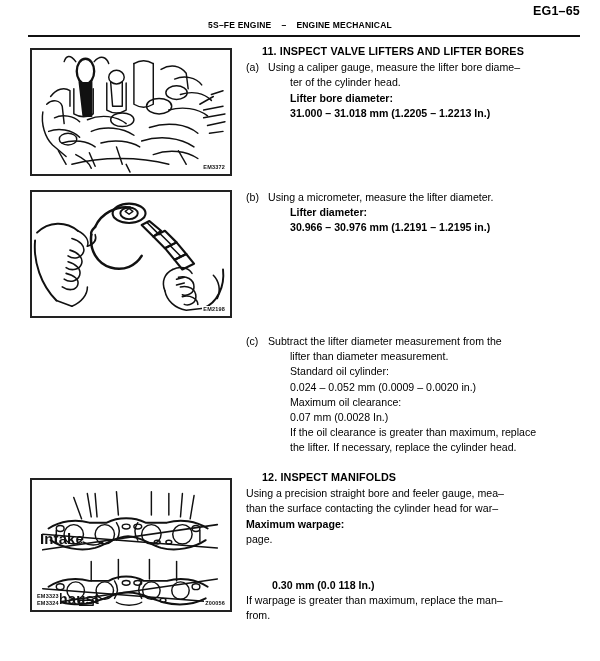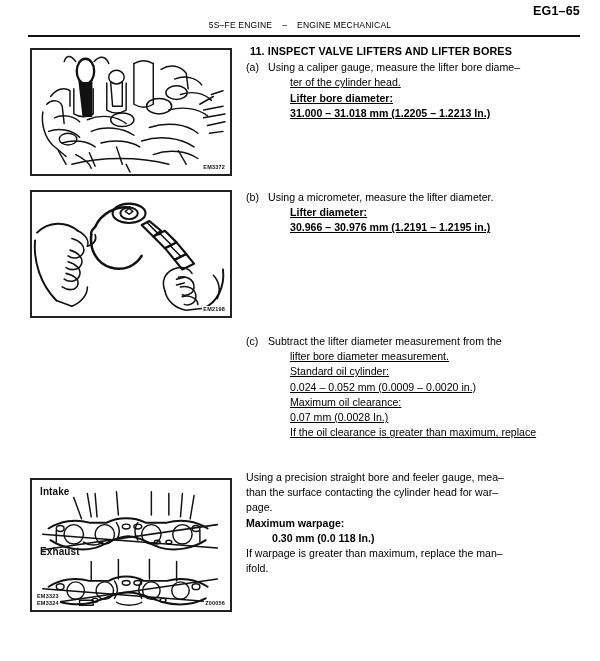--- a/index.html
+++ b/index.html
@@ -15,21 +15,21 @@
   .page{position:relative;width:600px;height:582px;}
 
   
   .page-num{
     position:absolute;top:4px;right:20px;
     font-size:12.5px;font-weight:bold;letter-spacing:.2px;
   }
   .header-line{
     position:absolute;top:20px;left:0;width:600px;
     text-align:center;
-    font-size:8.5px;font-weight:normal;letter-spacing:.2px;
+    font-size:8.5px;font-weight:bold;letter-spacing:.2px;
   }
   .header-line .sep{display:inline-block;padding:0 10px;}
   .header-rule{
     position:absolute;top:35px;left:28px;width:552px;height:2px;
     background:#111;
   }
 
   
   .figbox{
     position:absolute;
@@ -49,60 +49,61 @@
     line-height:1.25;
     color:#111;
     background:#fff;
     padding:0 1px;
   }
   .code-br{right:4px;bottom:3px;}
   .code-bl{left:4px;bottom:3px;}
 
   .figlabel{
     position:absolute;
-    font-size:10px;font-weight:bold;
+    font-size:15px;font-weight:bold;
     color:#111;
     letter-spacing:.1px;
+    margin-top:44px;
   }
 
   svg.art{position:absolute;left:0;top:0;width:100%;height:100%;}
 
   
   .col{
     position:absolute;
     left:246px;width:330px;
     font-size:10.6px;
     line-height:15.2px;
   }
   #sec11{top:44px;}
   #step-b{top:190px;}
   #step-c{top:334px;}
   #sec12{top:470px;}
 
   .h-num{
     font-weight:bold;
     font-size:10.8px;
     letter-spacing:.1px;
-    margin:0 0 1px 4px;
+    margin:0 0 1px 16px;
     white-space:nowrap;
   }
   .step{
     position:relative;
     padding-left:22px;
     margin:0;
   }
   .step .tag{
     position:absolute;left:0;top:0;
     width:20px;
   }
   .step .body{display:block;}
-  .indent{padding-left:22px;text-decoration:underline;}
+  .indent{padding-left:22px;}
   .b{font-weight:bold;}
   .line{display:block;}
-  .spec-indent{padding-left:26px;font-weight:bold;}
+  .spec-indent{padding-left:26px;font-weight:bold;margin-top:31px;}
 </style>
 </head>
 <body>
 
 <div class="page">
 
   <div class="page-num">EG1–65</div>
 
   <div class="header-line">
     <span>5S–FE ENGINE</span><span class="sep">–</span><span>ENGINE MECHANICAL</span>
@@ -304,33 +305,35 @@
         <span class="line indent b">30.966 – 30.976 mm (1.2191 – 1.2195 in.)</span>
       </span>
     </div>
   </div>
 
   <div class="col" id="step-c">
     <div class="step">
       <span class="tag">(c)</span>
       <span class="body">
         <span class="line">Subtract the lifter diameter measurement from the</span>
-        <span class="line indent">lifter bore diameter measurement.</span>
+        <span class="line indent">lifter than diameter measurement.</span>
         <span class="line indent">Standard oil cylinder:</span>
         <span class="line indent">0.024 – 0.052 mm (0.0009 – 0.0020 in.)</span>
         <span class="line indent">Maximum oil clearance:</span>
         <span class="line indent">0.07 mm (0.0028 In.)</span>
         <span class="line indent">If the oil clearance is greater than maximum, replace</span>
+        <span class="line indent">the lifter. If necessary, replace the cylinder head.</span>
       </span>
     </div>
   </div>
 
   <div class="col" id="sec12">
+    <div class="h-num">12. INSPECT MANIFOLDS</div>
     <span class="line">Using a precision straight bore and feeler gauge, mea–</span>
     <span class="line">than the surface contacting the cylinder head for war–</span>
+    <span class="line b">Maximum warpage:</span>
     <span class="line">page.</span>
-    <span class="line b">Maximum warpage:</span>
     <span class="line spec-indent">0.30 mm (0.0 118 In.)</span>
     <span class="line">If warpage is greater than maximum, replace the man–</span>
-    <span class="line">ifold.</span>
+    <span class="line">from.</span>
   </div>
 
 </div>
 
 </body></html>

